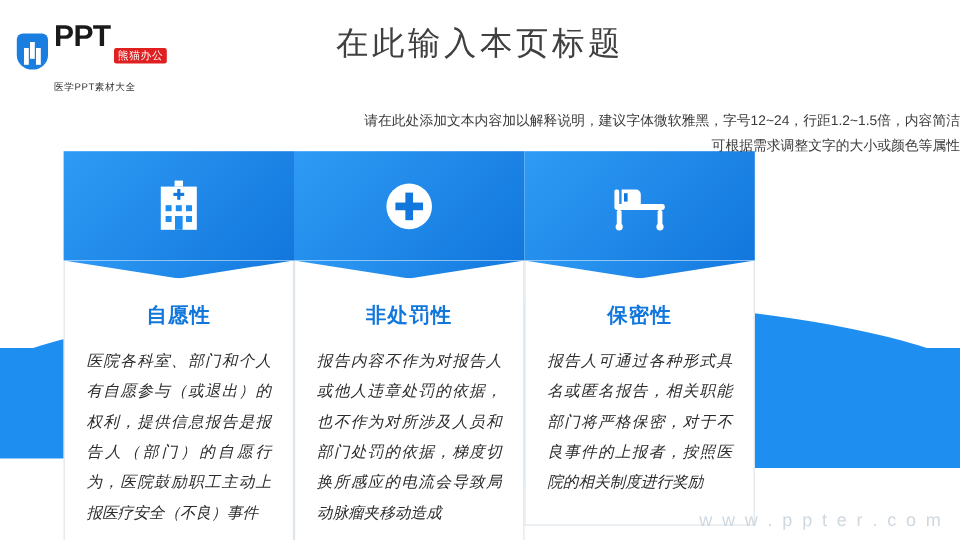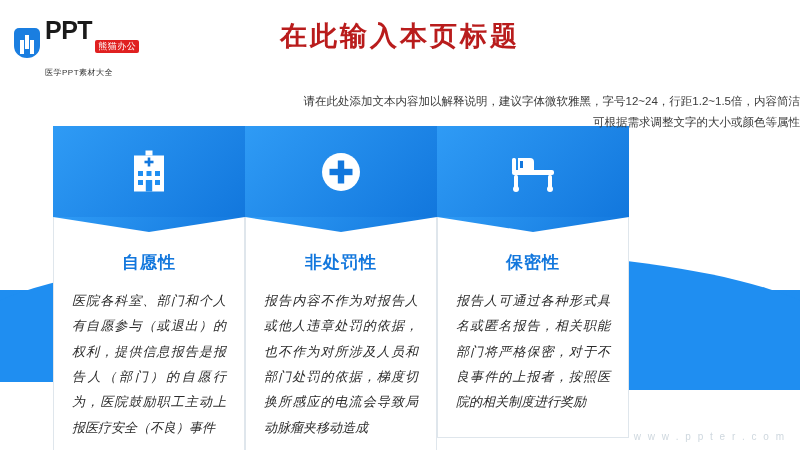--- a/index.html
+++ b/index.html
@@ -102,22 +102,22 @@
   .logo-sub {
     font-size: 8px; color: #333; margin-top: 16px;
     letter-spacing: 0.5px; line-height: 1;
   }
 
   
   .title {
     position: absolute;
     left: 0; right: 0; top: 18px;
     text-align: center;
-    font-size: 27px; font-weight: bold;
-    color: #b91c1c;
+    font-size: 27px; font-weight: normal;
+    color: #404040;
     letter-spacing: 3px;
     z-index: 4;
   }
   .subtitle {
     position: absolute;
     left: 0; right: 0; top: 63px;
     text-align: right;
     font-size: 11.5px;
     color: #3a3a3a;
     line-height: 1.85;
@@ -170,21 +170,21 @@
     line-height: 1.95;
     text-align: justify;
     font-style: italic;
   }
   .icon-svg { display: block; }
 
   
   .footer-mark {
     position: absolute;
     right: 14px; bottom: 8px;
-    font-size: 10px;
+    font-size: 15px;
     color: #cfd8df;
     letter-spacing: 2px;
     z-index: 6;
   }
 </style>
 </head>
 <body>
 
 <div id="slide">
 

